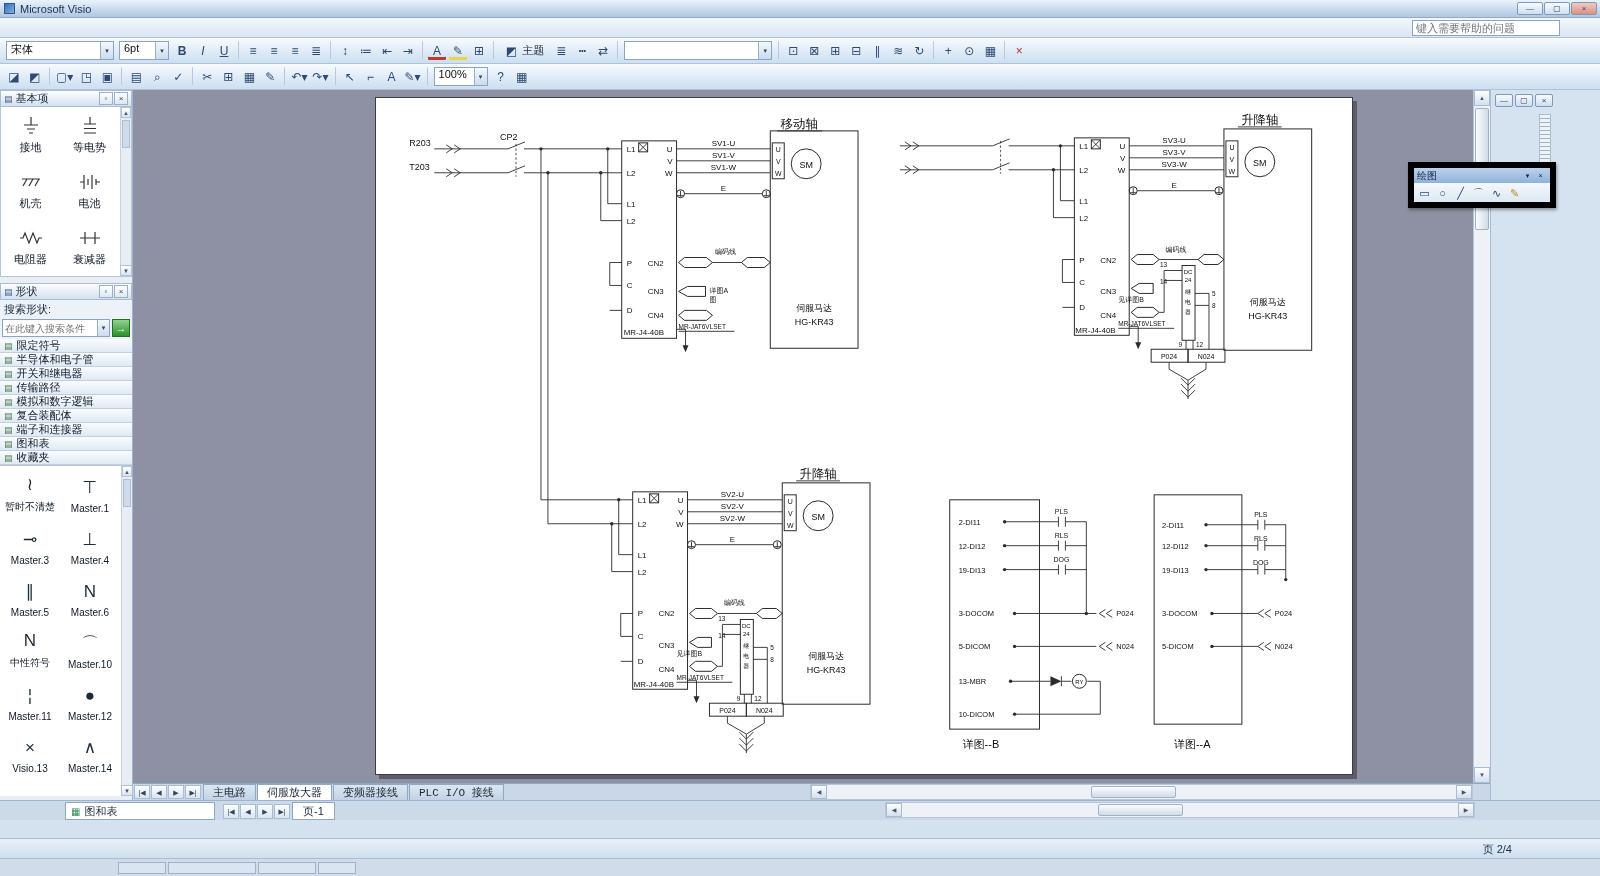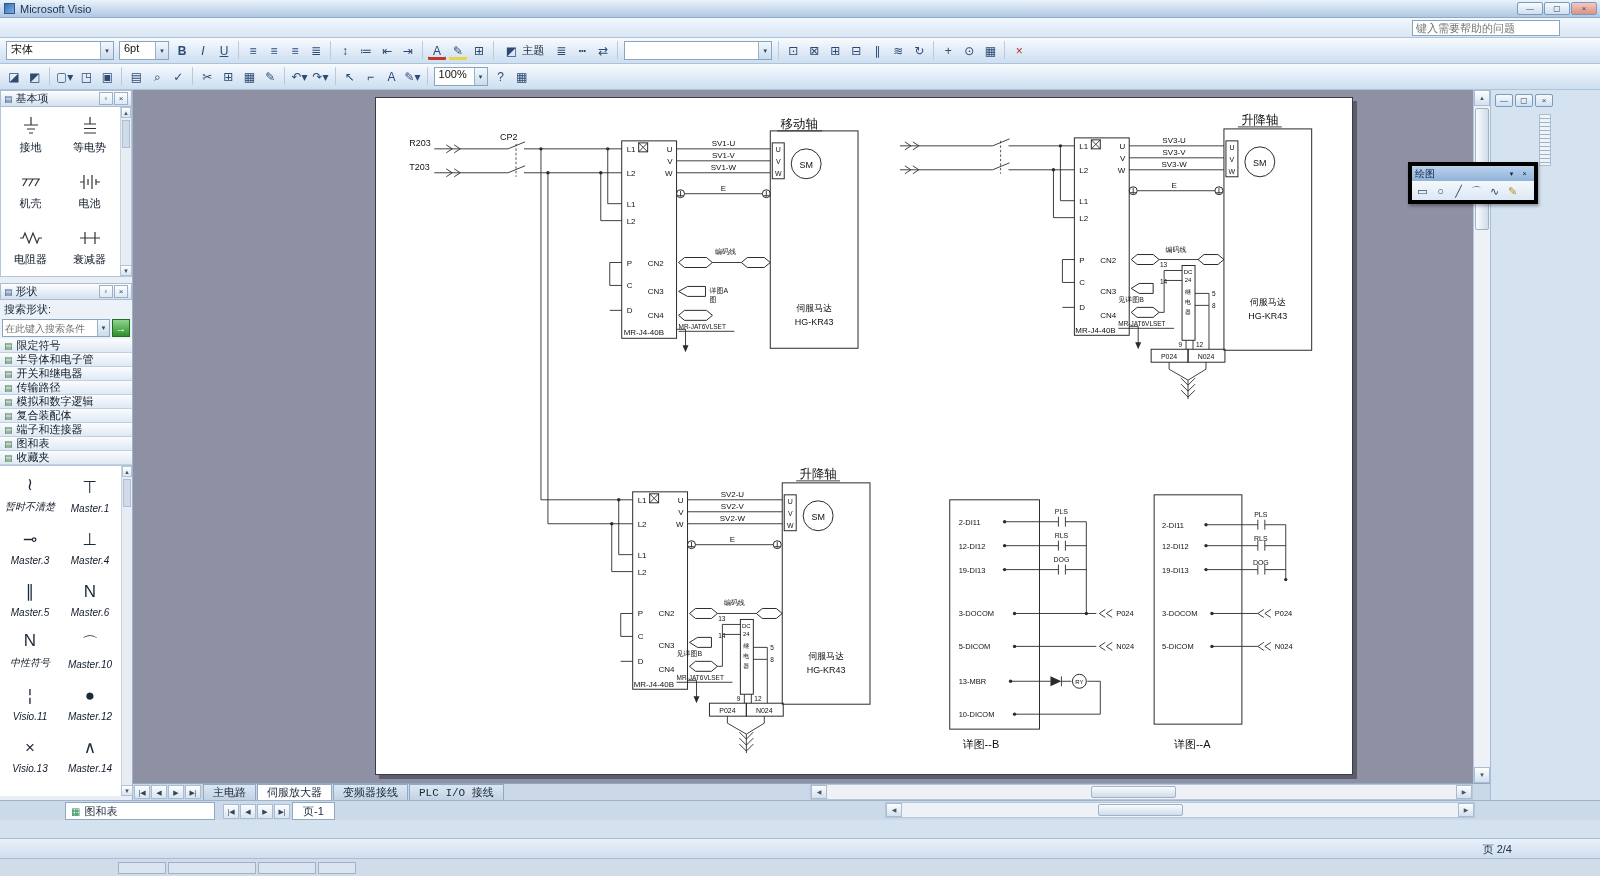--- a/index.html
+++ b/index.html
@@ -70,39 +70,39 @@
     font-size:7px; text-align:center; line-height:16px; color:#345; }
   .go-btn { width:18px; height:18px; background:linear-gradient(#8fd48f,#2d8f2d); border:1px solid #1f6f1f;
     color:#fff; font-size:11px; line-height:16px; text-align:center; }
   .cats .cat { height:14px; display:flex; align-items:center; gap:4px; font-size:11px; padding:0 3px 0 4px;
     background:linear-gradient(#fafcfe,#dfe9f4); border-bottom:1px solid #c2cfdf; color:#101a28; white-space:nowrap; }
   .cat .ci { font-size:9px; color:#4a7d4a; }
   .masters { background:#fff; border-top:1px solid #b5c6da; position:relative; height:331px; }
   .masters-grid { display:grid; grid-template-columns:1fr 1fr; padding-right:12px; }
   .master { height:52px; display:flex; flex-direction:column; align-items:center; justify-content:flex-end; gap:2px; padding-bottom:4px; }
   .master .mg { font-size:17px; color:#1c2a3a; height:26px; line-height:26px; }
-  .master .ml { font-size:10px; color:#101a28;font-style:italic; }
+  .master .ml { font-size:10px; color:#101a28; }
 
   
   .canvas { position:absolute; left:133px; top:90px; width:1340px; height:693px; background:#8e90a3; overflow:hidden; }
   .page { position:absolute; left:242px; top:7px; width:978px; height:678px; background:#fff;
     border:1px solid #3c3c46; box-shadow:4px 4px 0 rgba(30,30,40,.45); }
   .diagram { width:100%; height:100%; display:block; }
   .diagram .w { stroke:#2b2b2b; stroke-width:.9; fill:none; }
   .diagram .dsh { stroke:#2b2b2b; stroke-width:.8; fill:none; stroke-dasharray:2.5 2; }
   .diagram .bx { stroke:#2b2b2b; stroke-width:1; fill:none; }
   .diagram .fl { fill:#2b2b2b; stroke:none; }
   .diagram .dot { fill:#2b2b2b; }
   .diagram text { font-size:8.5px; fill:#101010; }
   .diagram .t6{font-size:6px}.diagram .t65{font-size:6.5px}.diagram .t7{font-size:7px}.diagram .t75{font-size:7.5px}
   .diagram .t8{font-size:8px}.diagram .t9{font-size:9px}.diagram .t11{font-size:11px}.diagram .t12{font-size:12.5px}
   .diagram .mid{text-anchor:middle}.diagram .end{text-anchor:end}
 
   
-  .drawtb { position:absolute; left:1408px; top:162px; width:130px; background:#fef9c3; border:4px solid #000000; box-shadow:1px 2px 3px rgba(0,0,0,.35); z-index:5; }
+  .drawtb { position:absolute; left:1408px; top:162px; width:148px; background:#fef9c3; border:6px solid #000000; box-shadow:1px 2px 3px rgba(0,0,0,.35); z-index:5; }
   .drawtb-title { height:15px; background:linear-gradient(#bcd2ec,#8fb2d9); display:flex; align-items:center; font-size:10px; padding:0 3px; color:#0f2240; }
   .drawtb-title .sp { flex:1; }
   .drawtb-title .db { width:13px; height:12px; font-size:7px; line-height:11px; text-align:center; color:#123; }
   .drawtb-tools { display:flex; align-items:center; height:19px; padding:0 2px; gap:1px; background:linear-gradient(#f4f8fc,#dce8f4); }
   .drawtb-tools .tbtn { min-width:17px; height:16px; line-height:15px; font-size:11px; }
 
   
   .vscroll { position:absolute; left:1473px; top:90px; width:17px; height:693px; background:#eef1f5; border-left:1px solid #b7c6d8; }
   .sb-btn { position:absolute; left:0; width:16px; height:16px; background:linear-gradient(#fdfefe,#d4e0ee);
     border:1px solid #a8bcd2; font-size:6px; text-align:center; line-height:14px; color:#456; }
@@ -428,21 +428,21 @@
             <span class="ml">中性符号</span>
           </div>
 
           <div class="master">
             <span class="mg">⌒</span>
             <span class="ml">Master.10</span>
           </div>
 
           <div class="master">
             <span class="mg">¦</span>
-            <span class="ml">Visio.11</span>
+            <span class="ml">Master.11</span>
           </div>
 
           <div class="master">
             <span class="mg">●</span>
             <span class="ml">Master.12</span>
           </div>
 
           <div class="master">
             <span class="mg">×</span>
             <span class="ml">Visio.13</span>

